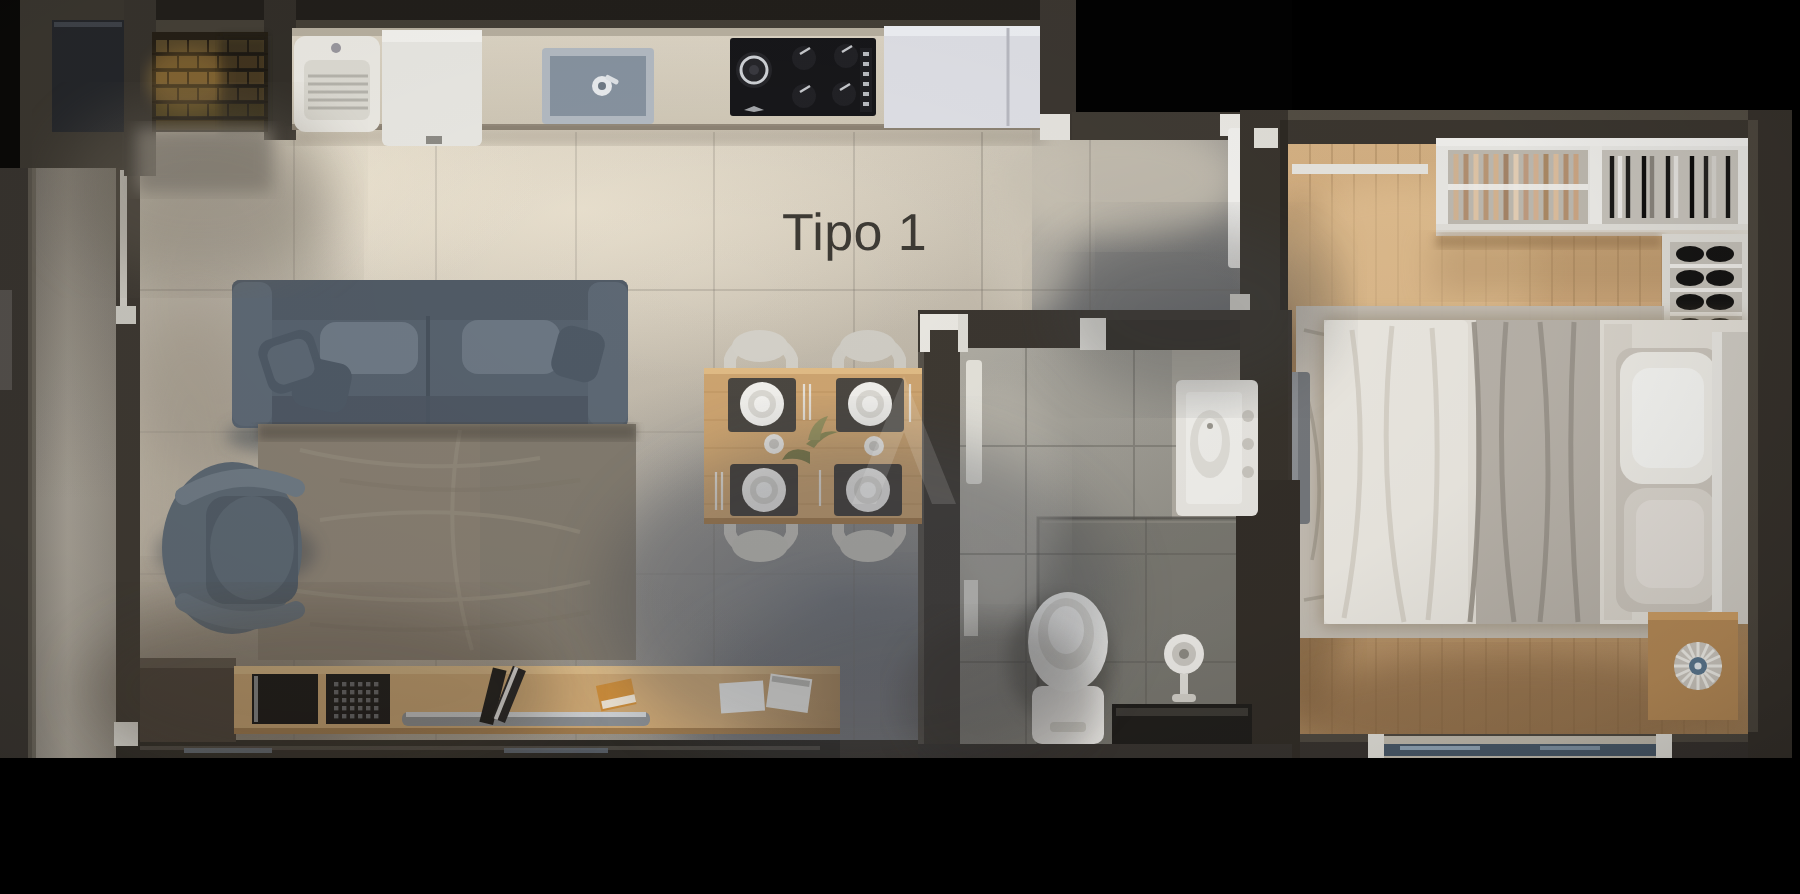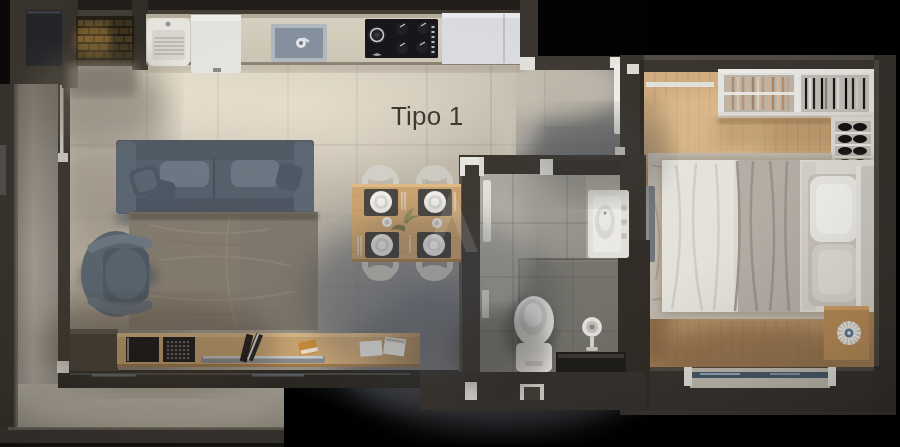--- a/index.html
+++ b/index.html
@@ -1,16 +1,16 @@
 <!DOCTYPE html>
 <html><head>
 <meta charset="utf-8">
 <style>
   html,body{margin:0;padding:0;background:#000;}
-  #stage{position:relative;width:900px;height:447px;overflow:hidden;background:#c2410c;
+  #stage{position:relative;width:900px;height:379px;overflow:hidden;background:#c2410c;
          font-family:"Liberation Sans", sans-serif;}
   svg{position:absolute;left:0;top:0;}
 </style>
 </head>
 <body>
 <div id="stage">
 <svg width="900" height="447" viewBox="0 0 900 447">
 <defs>
   <linearGradient id="floorMain" x1="0" y1="0" x2="0.45" y2="1">
     <stop offset="0" stop-color="#e9e1d0"></stop>

